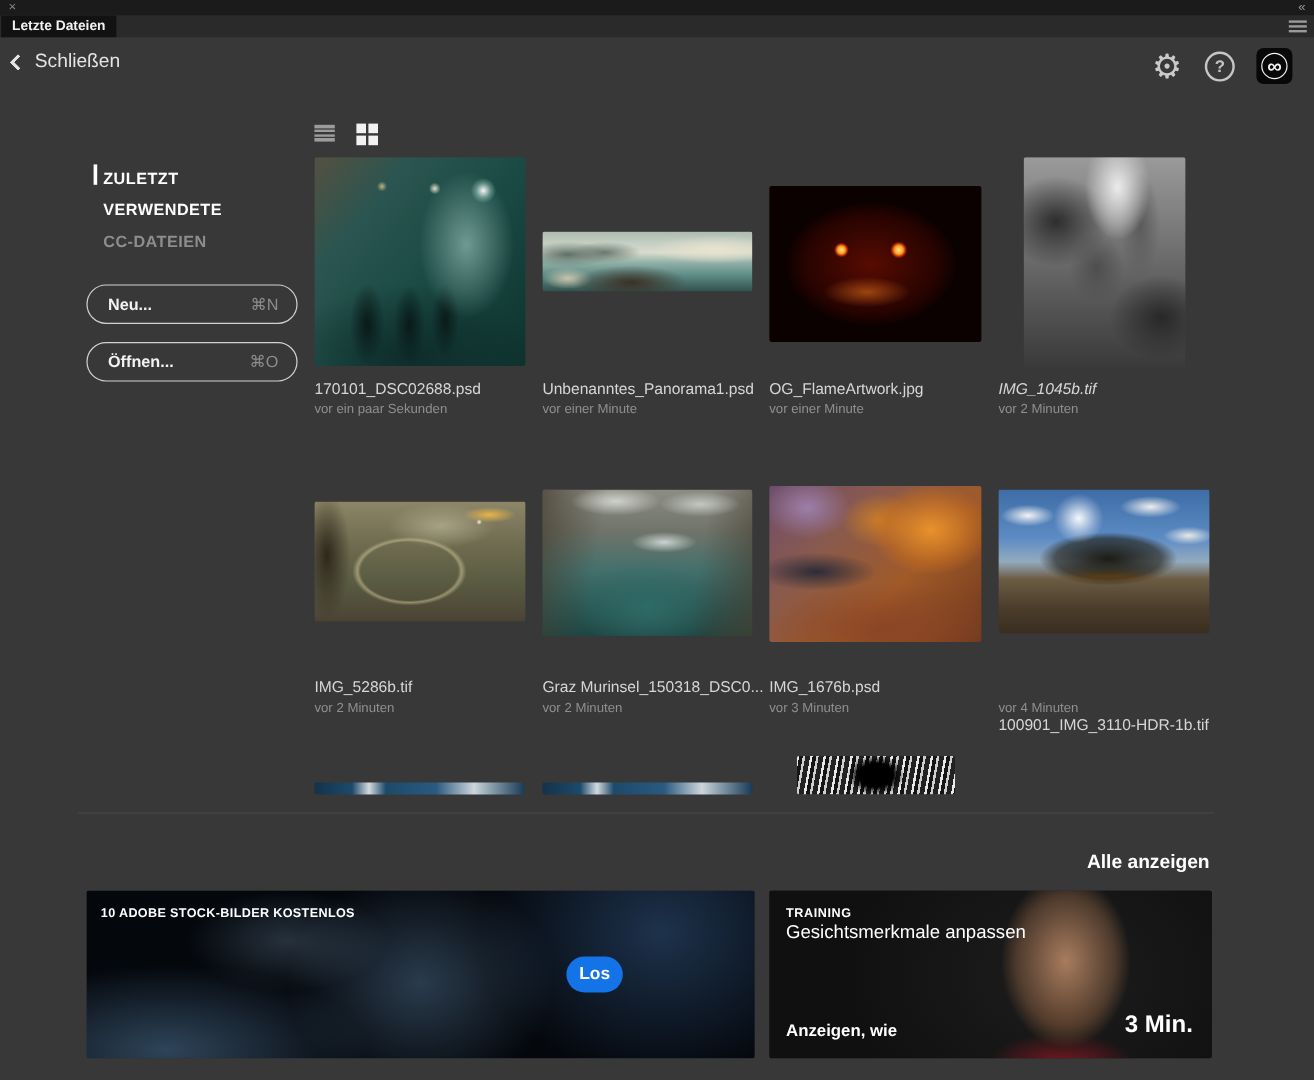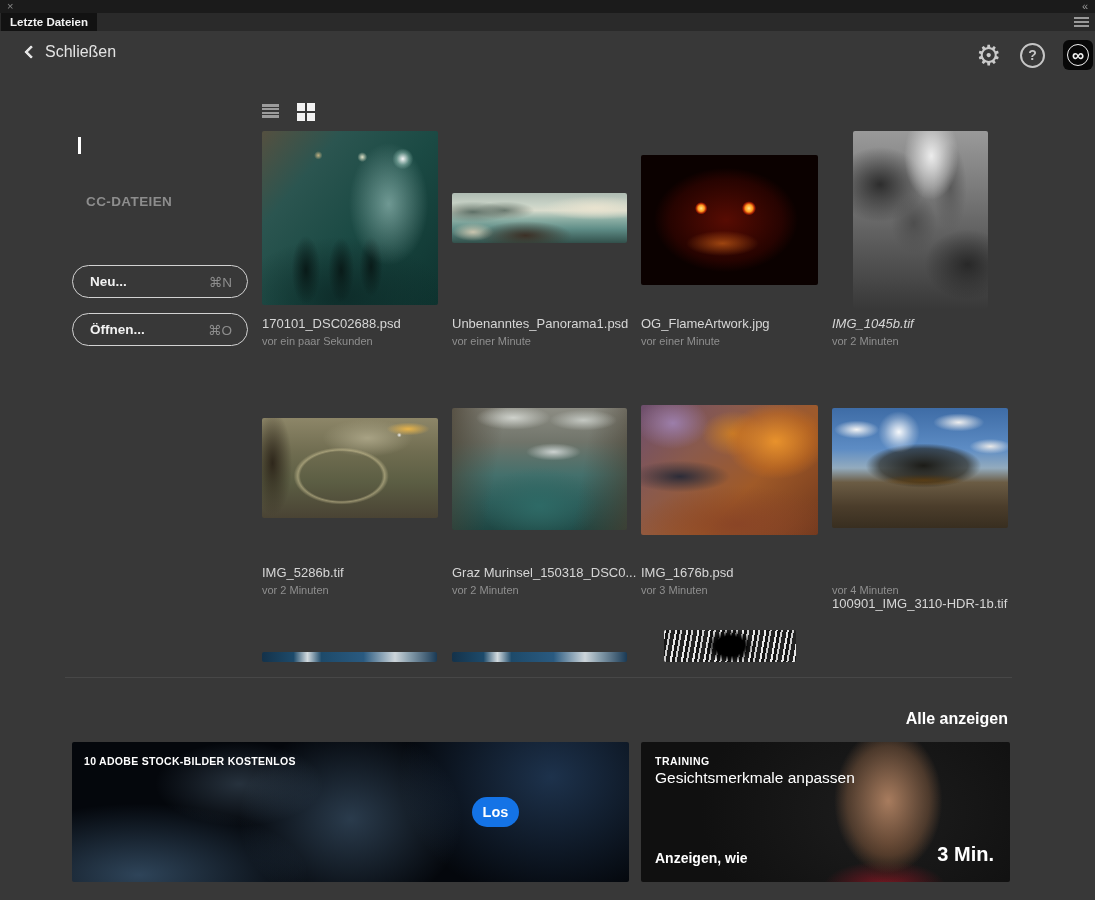--- a/index.html
+++ b/index.html
@@ -9,33 +9,33 @@
   
   .win-strip { position:absolute; left:0; top:0; width:1095px; height:13px; background:#1b1b1b; }
   .win-close { position:absolute; left:7px; top:0px; color:#8a8a8a; font-size:11px; line-height:13px; cursor:default; }
   .win-collapse { position:absolute; right:8px; top:-1px; color:#9a9a9a; font-size:11px; line-height:14px; letter-spacing:-1px; }
   .tab-bar { position:absolute; left:0; top:13px; width:1095px; height:18px; background:#2a2a2a; }
   .tab-active { position:absolute; left:1px; top:0; height:18px; background:#121212; padding:0 9px; color:#f2f2f2; font-size:11.5px; font-weight:bold; line-height:18px; }
   .panel-menu { position:absolute; right:6px; top:4px; width:15px; height:10px; display:flex; flex-direction:column; justify-content:space-between; }
   .panel-menu span { display:block; height:2px; background:#9a9a9a; }
 
   
-  .header { position:absolute; left:16px; top:31px; width:1031px; height:50px; }
+  .header { position:absolute; left:0; top:31px; width:1031px; height:50px; }
   .back-btn { position:absolute; left:10px; top:12px; display:flex; align-items:center; color:#e4e4e4; font-size:16px; }
   .chev-left { width:10px; height:10px; border-left:3px solid #e4e4e4; border-bottom:3px solid #e4e4e4; transform:rotate(45deg); margin-right:9px; border-radius:1px; }
   .gear { position:absolute; left:960px; top:6px; font-size:28px; color:#cacaca; line-height:38px; }
   .help { position:absolute; left:1004px; top:12px; width:25px; height:25px; border:2.5px solid #c6c6c6; border-radius:50%; color:#c6c6c6; font-size:14px; font-weight:bold; text-align:center; line-height:20px; }
   .cc-logo { position:absolute; left:1047px; top:9px; width:30px; height:30px; background:#080808; border-radius:6px; display:flex; align-items:center; justify-content:center; }
   .cc-ring { width:22px; height:22px; border:1.5px solid #f2f2f2; border-radius:50%; display:flex; align-items:center; justify-content:center; color:#f2f2f2; font-size:17px; font-weight:bold; line-height:1; }
 
   
   .nav1 { position:absolute; left:86px; top:136px; width:160px; color:#ffffff; font-size:13.5px; font-weight:bold; letter-spacing:.4px; line-height:26px; }
   .nav1-bar { position:absolute; left:78px; top:137px; width:3px; height:17px; background:#ffffff; }
   .nav2 { position:absolute; left:86px; top:194px; color:#8d8d8d; font-size:13.5px; font-weight:bold; letter-spacing:.4px; }
-  .pill { position:absolute; left:72px; width:176px; height:33px; border:1.5px solid #d2d2d2; border-radius:17px; display:flex; align-items:center; justify-content:space-between; padding:0 15px 0 17px;margin-top:28px; }
+  .pill { position:absolute; left:72px; width:176px; height:33px; border:1.5px solid #d2d2d2; border-radius:17px; display:flex; align-items:center; justify-content:space-between; padding:0 15px 0 17px; }
   .pill-neu { top:237px; }
   .pill-open { top:285px; }
   .pill .lbl { color:#f2f2f2; font-size:13.5px; font-weight:bold; }
   .pill .sc  { color:#8d8d8d; font-size:13.5px; }
 
   
   .vt-list { position:absolute; left:262px; top:104px; width:17px; height:14px; display:flex; flex-direction:column; justify-content:space-between; }
   .vt-list span { height:2.5px; background:#9c9c9c; }
   .vt-grid { position:absolute; left:297px; top:103px; width:18px; height:18px; display:grid; grid-template-columns:8px 8px; grid-template-rows:8px 8px; gap:2px; }
   .vt-grid span { background:#f2f2f2; }
@@ -177,20 +177,21 @@
   </div>
   <div class="gear">⚙</div>
   <div class="help">?</div>
   <div class="cc-logo">
     <span class="cc-ring">∞</span>
   </div>
 </div>
 
 <div class="nav1-bar"></div>
 <div class="nav1">
+  <div>ZULETZT VERWENDETE</div>
 </div>
 <div class="nav2">CC-DATEIEN</div>
 
 <div class="pill pill-neu">
   <span class="lbl">Neu...</span>
   <span class="sc">⌘N</span>
 </div>
 <div class="pill pill-open">
   <span class="lbl">Öffnen...</span>
   <span class="sc">⌘O</span>

